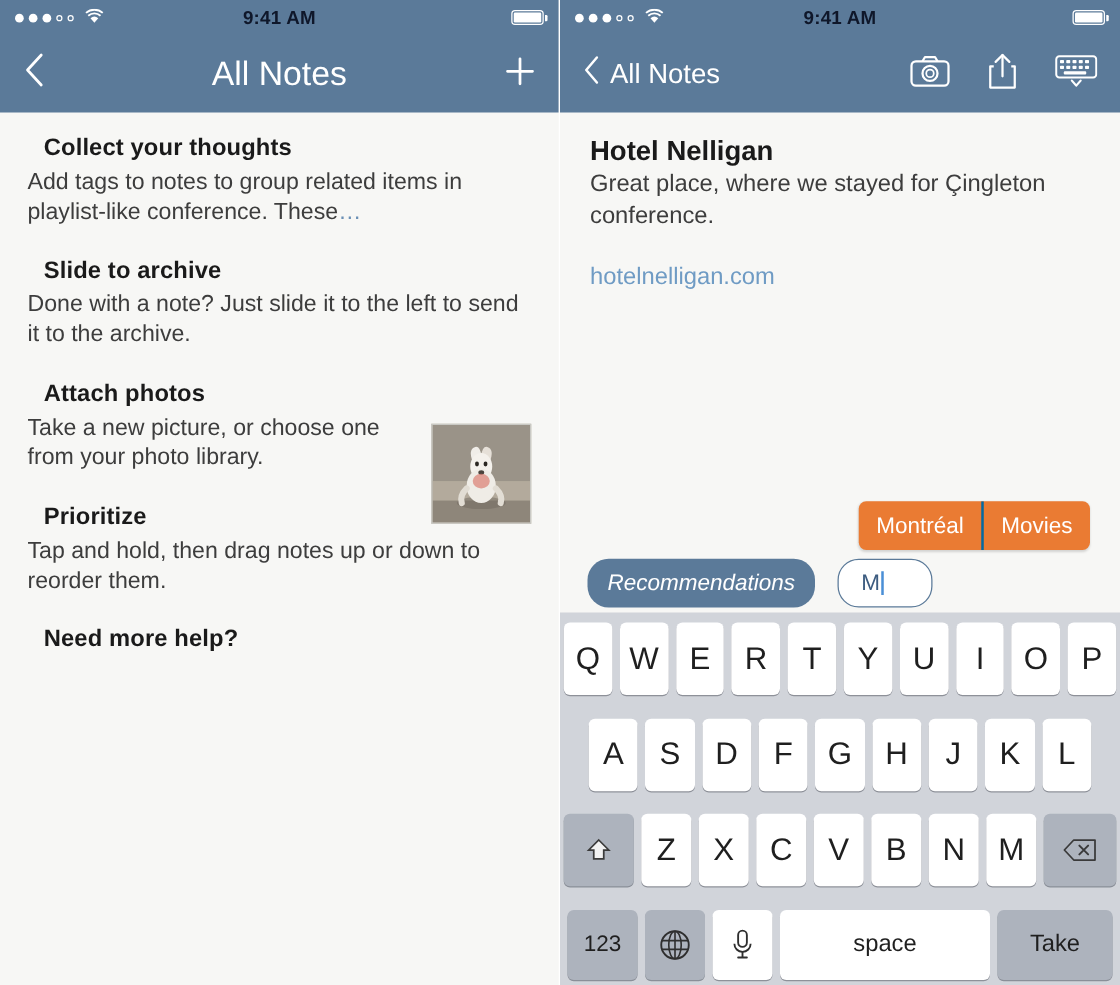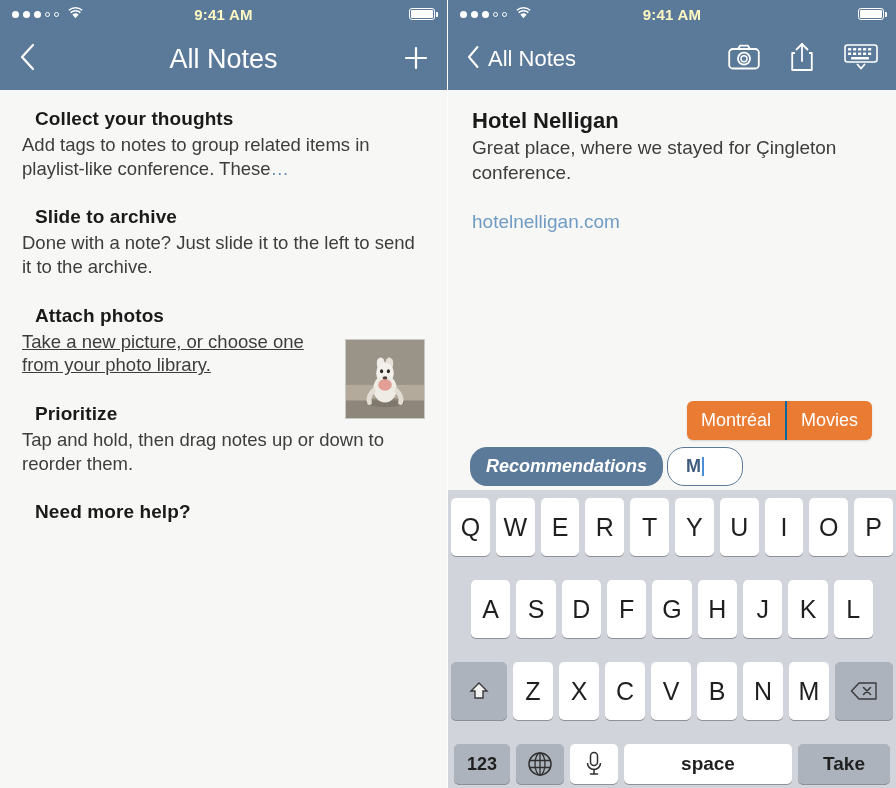--- a/index.html
+++ b/index.html
@@ -10,21 +10,21 @@
     overflow: hidden;
   }
   .screens { display: flex; width: 896px; height: 788px; }
   .phone { width: 448px; height: 788px; position: relative; background: #f7f7f5; overflow: hidden; }
   .phone.left { border-right: 1px solid #ffffff; }
 
   
   .statusbar {
     height: 28px;
     background: #5b7a99;
-    color: #fef9c3;
+    color: #0f172a;
     display: flex;
     align-items: center;
     padding: 0 12px;
     font-size: 14px;
     position: relative;
   }
   .sb-left { display: flex; align-items: center; gap: 4px; }
   .dot { width: 7px; height: 7px; border-radius: 50%; background: #ffffff; display: inline-block; }
   .dot.hollow { background: transparent; border: 1px solid #ffffff; width: 5px; height: 5px; }
   .wifi { margin-left: 5px; display: inline-block; }
@@ -70,21 +70,21 @@
   .list { padding: 18px 22px 0 22px; }
   .note { margin-bottom: 26px; position: relative; }
   .note h2 {
     font-size: 19px; font-weight: bold; color: #1a1a1a; margin-bottom: 3px; letter-spacing: .1px; margin-left: 13px;
   }
   .note p {
     font-size: 18.5px; color: #3d3d3d; line-height: 1.28; max-width: 400px;
   }
   .note p .ell { color: #6a8fb5; }
   .note p a { color: #5b87b5; text-decoration: none; }
-  .note.has-photo p { max-width: 300px; text-decoration: underline; }
+  .note.has-photo p { max-width: 300px; }
   .photo {
     position: absolute; right: 0; top: 34px; width: 80px; height: 80px;
     border: 1px solid #c9c9c4; background: #b9b2a6;
     overflow: hidden;
   }
   .photo svg { display: block; width: 100%; height: 100%; }
 
   
   .detail { padding: 18px 24px 0 24px; }
   .detail h2 { font-size: 22px; font-weight: bold; color: #1a1a1a; margin-bottom: 2px; }
@@ -100,21 +100,21 @@
   }
   .tag-suggest::after {
     content: ""; position: absolute; left: 34px; bottom: -7px;
     border-left: 8px solid transparent; border-right: 8px solid transparent;
     border-top: 8px solid #ea7b33;
   }
   .tag-suggest span {
     color: #ffffff; font-size: 18px; padding: 9px 14px; white-space: nowrap;
   }
   .tag-suggest span + span { border-left: 2px solid #0369a1; }
-  .tag-row { display: flex; align-items: center; gap: 4px; font-weight: bold; }
+  .tag-row { display: flex; align-items: center; gap: 18px; }
   .tag-chip {
     background: #5b7a99; color: #ffffff; font-size: 18px; font-style: italic;
     padding: 9px 16px; border-radius: 17px;
   }
   .tag-input {
     border: 1px solid #5b7a99; border-radius: 17px; background: #ffffff;
     padding: 8px 18px; min-width: 76px; font-size: 18px; color: #3d5c80;
     display: flex; align-items: center;
   }
   .caret {
@@ -129,21 +129,21 @@
   }
   .krow { display: flex; justify-content: center; gap: 6px; }
   .krow.r2 { padding: 0 20px; }
   .key {
     background: #ffffff; border-radius: 5px; box-shadow: 0 1px 0 #8e9199;
     height: 58px; flex: 1 1 0; display: flex; align-items: center; justify-content: center;
     font-size: 25px; color: #1f1f1f;
   }
   .key.dark { background: #adb3bd; box-shadow: 0 1px 0 #8a8f98; }
   .key.space { flex: 3 1 0; font-size: 19px; }
-  .key.bottom { height: 40px; font-weight: bold; }
+  .key.bottom { height: 56px; }
   .key.sh { flex: 0 0 56px; }
   .key.del { flex: 0 0 58px; }
   .key.num { flex: 0 0 56px; font-size: 18px; }
   .key.globe { flex: 0 0 48px; }
   .key.mic { flex: 0 0 48px; }
   .key.next { flex: 0 0 92px; font-size: 19px; }
   .krow.r4 { gap: 6px; padding: 0 3px; }
 </style>
 </head>
 <body>

